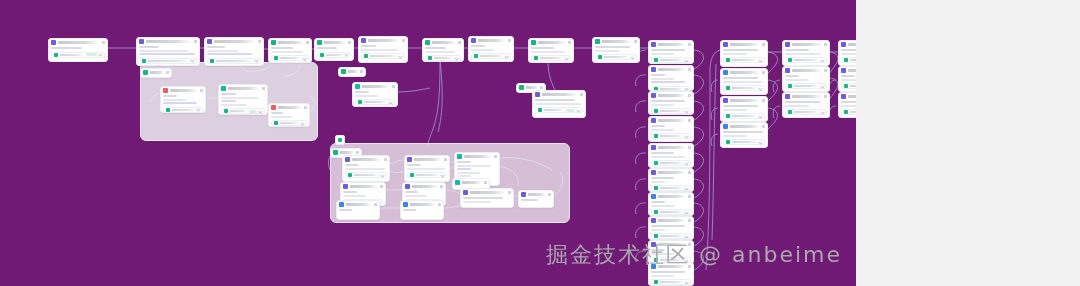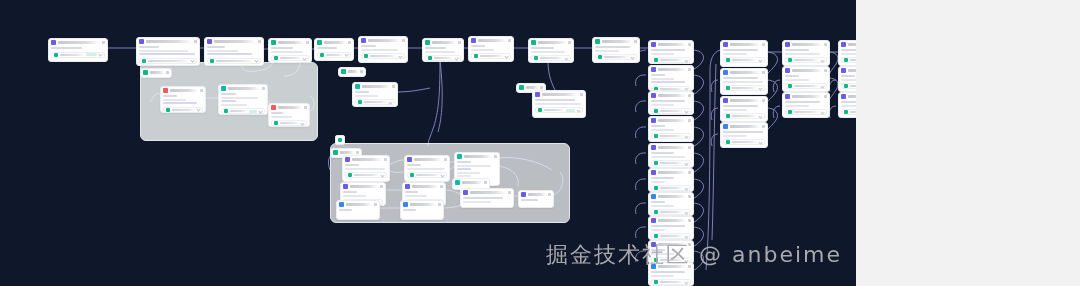--- a/index.html
+++ b/index.html
@@ -5,21 +5,21 @@
   html,body{margin:0;padding:0;}
   body{
     width:1080px;height:286px;overflow:hidden;
     background:#f2f2f3;
     font-family:"Liberation Sans", sans-serif;
     position:relative;
   }
   #canvas{
     position:absolute;inset:0;
     width:856px;height:286px;
-    background:#0f172a;
+    background:#701a75;
     overflow:hidden;
   }
   #edge-layer{position:absolute;left:0;top:0;width:1080px;height:286px;pointer-events:none;}
 
   
   .group{
     position:absolute;
     border:1px solid #e4e6ea;
     border-radius:6px;
     background:rgba(252,253,252,0.72);

